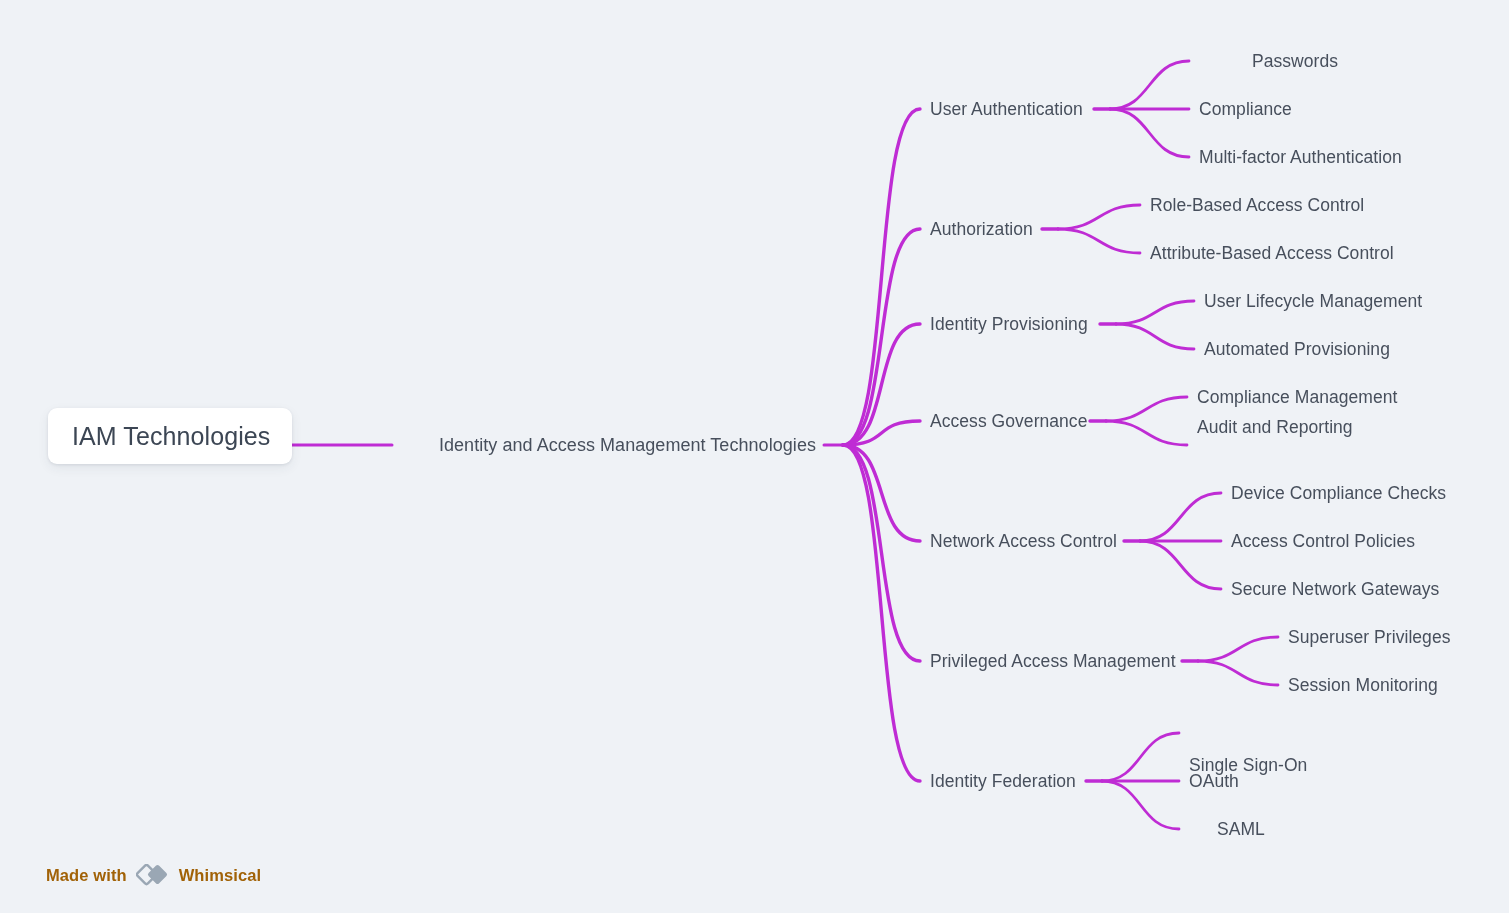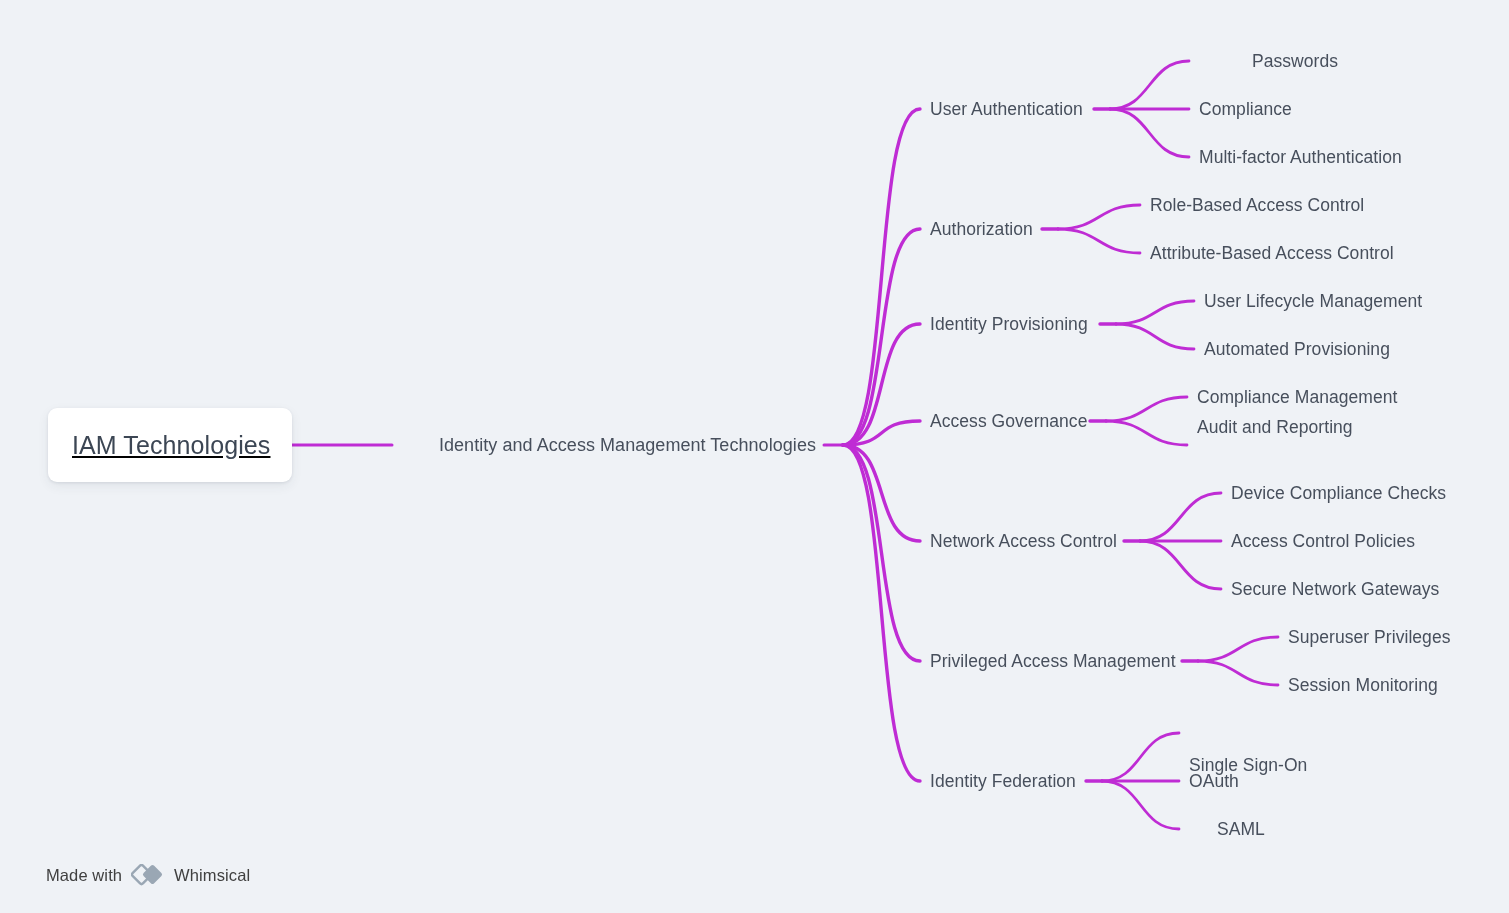--- a/index.html
+++ b/index.html
@@ -21,28 +21,27 @@
   }
   #edges {
     position: absolute;
     left: 0; top: 0;
     width: 1509px; height: 913px;
     pointer-events: none;
   }
   .root-card {
     position: absolute;
     left: 48px; top: 408px;
-    width: 244px; height: 74px;
+    width: 244px; height: 56px;
     background: #ffffff;
     border-radius: 9px;
     box-shadow: 0 1px 3px rgba(40,50,70,0.10), 0 4px 12px rgba(40,50,70,0.07);
     display: flex;
     align-items: center;
     padding-left: 24px;
-    text-decoration: underline;
   }
   .root-card-label {
     font-size: 25px;
     color: #3c4654;
     letter-spacing: 0.1px;
     white-space: nowrap;
   }
   .node-label {
     position: absolute;
     font-size: 17.5px;
@@ -58,22 +57,22 @@
   .footer {
     position: absolute;
     left: 46px; top: 864px;
     display: flex;
     align-items: center;
     gap: 9px;
     user-select: none;
   }
   .footer-text {
     font-size: 16.5px;
-    font-weight: normal;
-    color: #404040;
+    font-weight: bold;
+    color: #a16207;
     letter-spacing: 0.1px;
   }
   .wm-logo { display: block; }
 </style>
 </head>
 <body>
 
 <div id="canvas">
 
   <svg id="edges" viewBox="0 0 1509 913" xmlns="http://www.w3.org/2000/svg">

